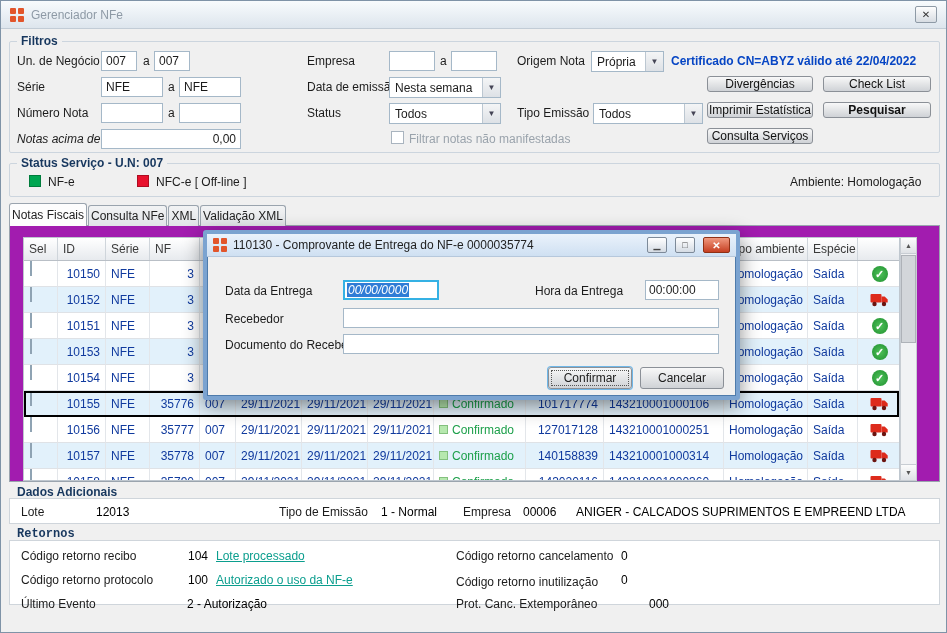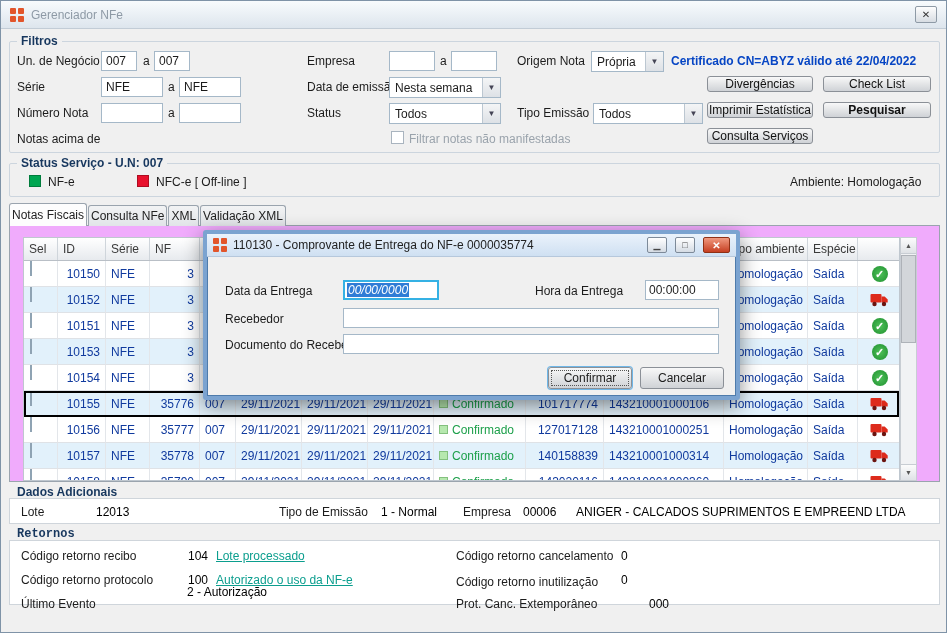--- a/index.html
+++ b/index.html
@@ -42,21 +42,21 @@
   .cert { position:absolute; color:#0645c4; font-weight:bold; white-space:nowrap; }
   .cb { position:absolute; width:13px; height:13px; background:#fff; border:1px solid #a9b4bf; }
   .sq { position:absolute; width:12px; height:12px; border:1px solid rgba(0,0,0,.25); }
 
   
   .tabs { position:absolute; left:8px; top:202px; height:23px; display:flex; align-items:flex-end; z-index:2; }
   .tab { height:21px; line-height:20px; padding:0 2px; border:1px solid #9aa4ae; border-bottom:none;
     background:linear-gradient(#f2f3f4,#e1e4e8); border-radius:3px 3px 0 0; margin-right:1px; color:#222; }
   .tab.active { height:23px; line-height:22px; background:#fdfdfd; position:relative; z-index:3; }
   .tabpanel { position:absolute; left:8px; top:224px; width:931px; height:257px;
-    background:#f0abfc; border:1px solid #9aa4ae; z-index:1;padding-left:29px; }
+    background:#a21caf; border:1px solid #9aa4ae; z-index:1;padding-left:29px; }
 
   
   .grid { position:absolute; left:13px; top:11px; width:877px; height:244px;
     background:#fff; border:1px solid #bfc7cf; overflow:hidden; }
   .ghead { display:flex; height:23px; background:linear-gradient(#ffffff,#e7eaee);
     border-bottom:1px solid #b9bfc6; }
   .gh { flex:0 0 auto; border-right:1px solid #cfd5db; padding:4px 4px 0 5px; color:#3a3a3a;
     overflow:hidden; white-space:nowrap; }
   .grid-row { display:flex; height:26px; background:#fff; }
   .grid-row.alt { background:#e2f1fb; }
@@ -171,21 +171,22 @@
     <span class="arrow">▼</span>
   </div>
   <span class="lbl" style="left:516px; top:105px;">Tipo Emissão</span>
   <div class="select" style="left:592px; top:102px; width:110px;">
     <span class="txt">Todos</span>
     <span class="arrow">▼</span>
   </div>
   <div class="btn" style="left:706px; top:101px; width:106px;">Imprimir Estatística</div>
   <div class="btn bold" style="left:822px; top:101px; width:108px;">Pesquisar</div>
 
-  <span class="lbl" style="left:16px; top:131px;">Notas acima de</span>
+  <span class="lbl" style="left:16px; top:131px;font-style:italic;">Notas acima de</span>
+  <div class="tb right" style="left:100px; top:128px; width:140px;">0,00</div>
   <span class="cb" style="left:390px; top:130px;"></span>
   <span class="lbl gray" style="left:408px; top:131px;">Filtrar notas não manifestadas</span>
   <div class="btn" style="left:706px; top:127px; width:106px;">Consulta Serviços</div>
 
   <div class="groupbox" style="left:8px; top:162px; width:931px; height:34px;"></div>
   <span class="gb-caption" style="left:16px; top:155px;">Status Serviço - U.N: 007</span>
   <span class="sq" style="left: 28px; top: 174px; background: rgb(0, 166, 81);"></span>
   <span class="lbl" style="left:47px; top:174px;">NF-e</span>
   <span class="sq" style="left: 136px; top: 174px; background: rgb(232, 17, 45);"></span>
   <span class="lbl" style="left:155px; top:174px;">NFC-e  [ Off-line ]</span>
@@ -490,18 +491,18 @@
     <span class="pv" style="left:446px; top:8px;">Código retorno cancelamento</span>
     <span class="pv blue" style="left:611px; top:8px;">0</span>
 
     <span class="pv" style="left:11px; top:32px;">Código retorno protocolo</span>
     <span class="pv blue code" style="left:168px; top:32px;">100</span>
     <span class="pv link" style="left:206px; top:32px;">Autorizado o uso da NF-e</span>
     <span class="pv" style="left:446px; top:34px;text-align:center;">Código retorno inutilização</span>
     <span class="pv blue" style="left:611px; top:32px;">0</span>
 
     <span class="pv" style="left:11px; top:56px;">Último Evento</span>
-    <span class="pv blue" style="left:177px; top:44px;">2 - Autorização</span>
+    <span class="pv blue" style="left:177px; top:56px;">2 - Autorização</span>
     <span class="pv" style="left:446px; top:56px;">Prot. Canc. Extemporâneo</span>
     <span class="pv blue" style="left:639px; top:56px;">000</span>
   </div>
 
 </div>
 
 </body></html>

